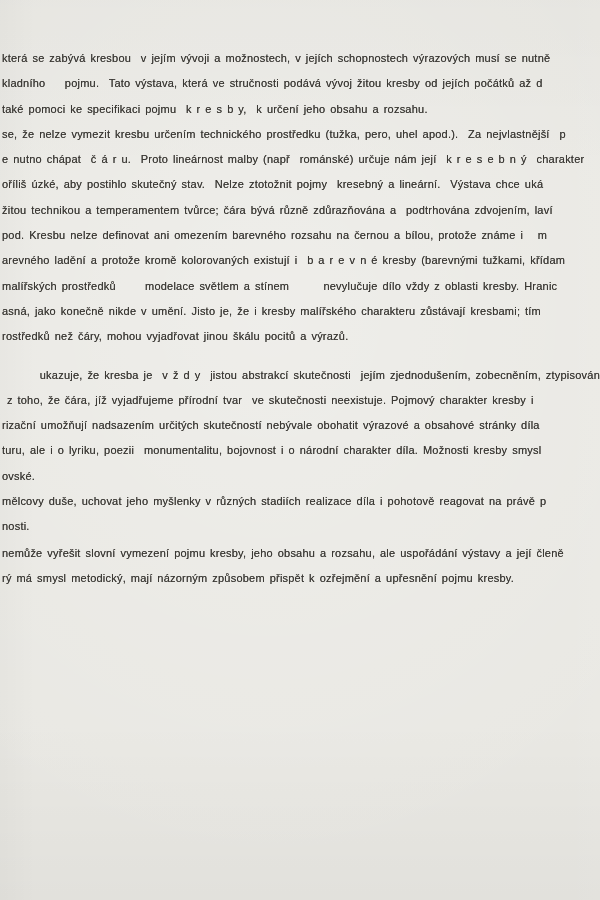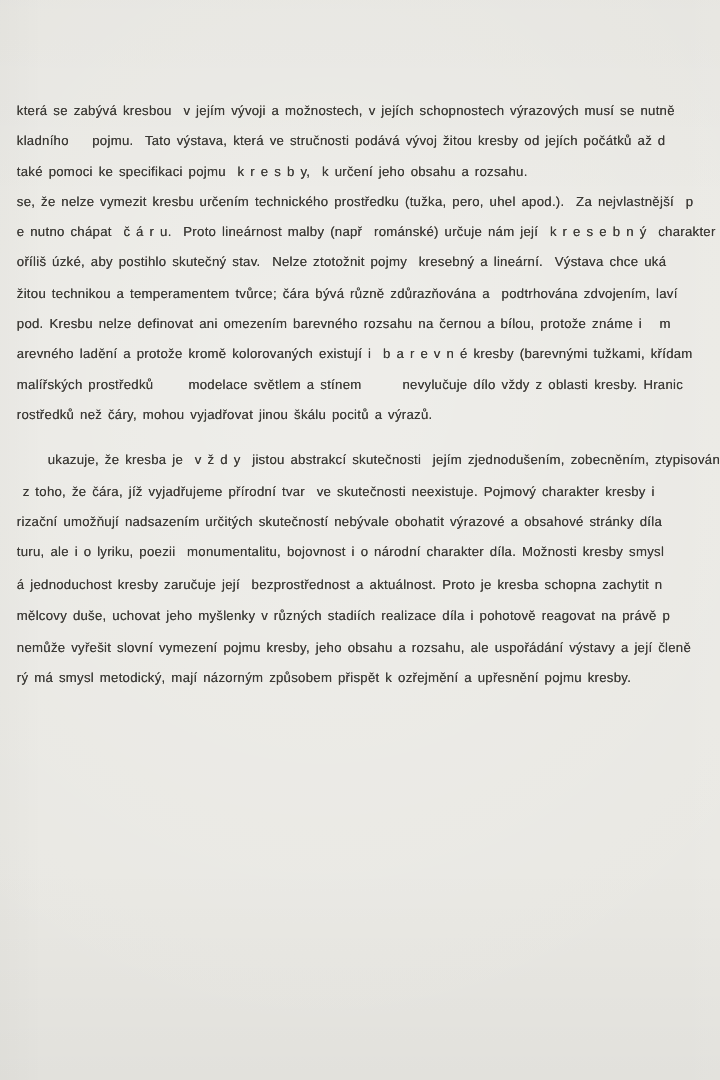--- a/index.html
+++ b/index.html
@@ -19,24 +19,23 @@
     background-color: #e9e8e3;
     background-image:
       radial-gradient(ellipse 120% 90% at 45% 35%, rgba(255,255,255,0.25), rgba(0,0,0,0) 70%),
       linear-gradient(180deg, rgba(0,0,0,0.015) 0%, rgba(0,0,0,0) 20%, rgba(0,0,0,0) 80%, rgba(0,0,0,0.03) 100%),
       linear-gradient(90deg, rgba(0,0,0,0.02) 0%, rgba(0,0,0,0) 6%, rgba(0,0,0,0) 94%, rgba(255,255,255,0.05) 100%);
     overflow: hidden;
   }
   .text-block {
     position: absolute;
     top: 46px;
-    left: 14px;
+    left: 2px;
     right: 0;
     color: #3b3935;
-    margin-top: 35px;
   }
   .line {
     white-space: pre;        
     overflow: hidden;        
     font-size: 11px;
     line-height: 25.3px;
     letter-spacing: 0.22px;
     word-spacing: 1.6px;
     font-weight: 400;
     text-shadow: 0 0 0.4px rgba(59,57,53,0.8);
@@ -53,23 +52,25 @@
     <div class="line">která se zabývá kresbou  v jejím vývoji a možnostech, v jejích schopnostech výrazových musí se nutně</div>
     <div class="line">kladního    pojmu.  Tato výstava, která ve stručnosti podává vývoj žitou kresby od jejích počátků až d</div>
     <div class="line">také pomoci ke specifikaci pojmu  k r e s b y,  k určení jeho obsahu a rozsahu.</div>
     <div class="line">se, že nelze vymezit kresbu určením technického prostředku (tužka, pero, uhel apod.).  Za nejvlastnější  p</div>
     <div class="line">e nutno chápat  č á r u.  Proto lineárnost malby (např  románské) určuje nám její  k r e s e b n ý  charakter</div>
     <div class="line">oříliš úzké, aby postihlo skutečný stav.  Nelze ztotožnit pojmy  kresebný a lineární.  Výstava chce uká</div>
     <div class="line">žitou technikou a temperamentem tvůrce; čára bývá různě zdůrazňována a  podtrhována zdvojením, laví</div>
     <div class="line">pod. Kresbu nelze definovat ani omezením barevného rozsahu na černou a bílou, protože známe i   m</div>
     <div class="line">arevného ladění a protože kromě kolorovaných existují i  b a r e v n é kresby (barevnými tužkami, křídam</div>
     <div class="line">malířských prostředků      modelace světlem a stínem       nevylučuje dílo vždy z oblasti kresby. Hranic</div>
+    <div class="line">asná, jako konečně nikde v umění. Jisto je, že i kresby malířského charakteru zůstávají kresbami; tím</div>
     <div class="line">rostředků než čáry, mohou vyjadřovat jinou škálu pocitů a výrazů.</div>
     <div class="line para-gap-lg">ukazuje, že kresba je  v ž d y  jistou abstrakcí skutečnosti  jejím zjednodušením, zobecněním, ztypisován</div>
     <div class="line"> z toho, že čára, jíž vyjadřujeme přírodní tvar  ve skutečnosti neexistuje. Pojmový charakter kresby i</div>
     <div class="line">rizační umožňují nadsazením určitých skutečností nebývale obohatit výrazové a obsahové stránky díla</div>
     <div class="line">turu, ale i o lyriku, poezii  monumentalitu, bojovnost i o národní charakter díla. Možnosti kresby smysl</div>
-    <div class="line para-gap-sm">á jednoduchost kresby zaručuje její  bezprostřednost a aktuálnost. Proto je kresba schopna zachytit n</div>
+    <div class="line">ovské.</div>
     <div class="line">mělcovy duše, uchovat jeho myšlenky v různých stadiích realizace díla i pohotově reagovat na právě p</div>
+    <div class="line">nosti.</div>
     <div class="line para-gap-xs">nemůže vyřešit slovní vymezení pojmu kresby, jeho obsahu a rozsahu, ale uspořádání výstavy a její členě</div>
     <div class="line">rý má smysl metodický, mají názorným způsobem přispět k ozřejmění a upřesnění pojmu kresby.</div>
   </div>
 </div>
 
 </body></html>

